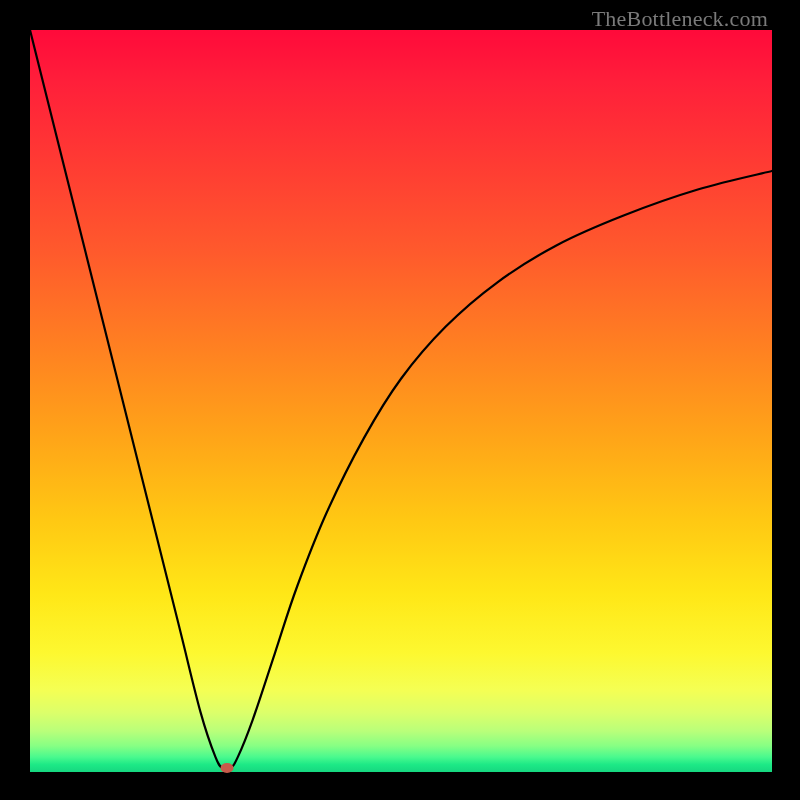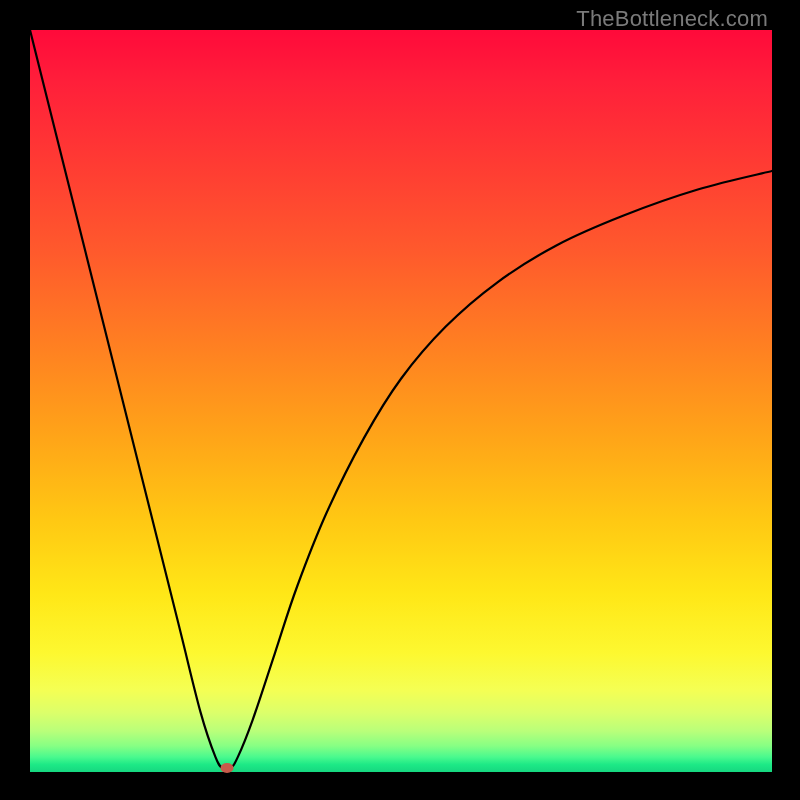--- a/index.html
+++ b/index.html
@@ -9,20 +9,21 @@
     height: 800px;
     overflow: hidden;
     background: #000;
     font-family: Arial, Helvetica, sans-serif;
   }
   .frame {
     position: relative;
     width: 800px;
     height: 800px;
     background: #000;
+    font-family: Liberation Serif, serif;
   }
   .plot-area {
     position: absolute;
     left: 30px;
     top: 30px;
     width: 742px;
     height: 742px;
     
     background: linear-gradient(to bottom,
       #ff0a3a 0%,

